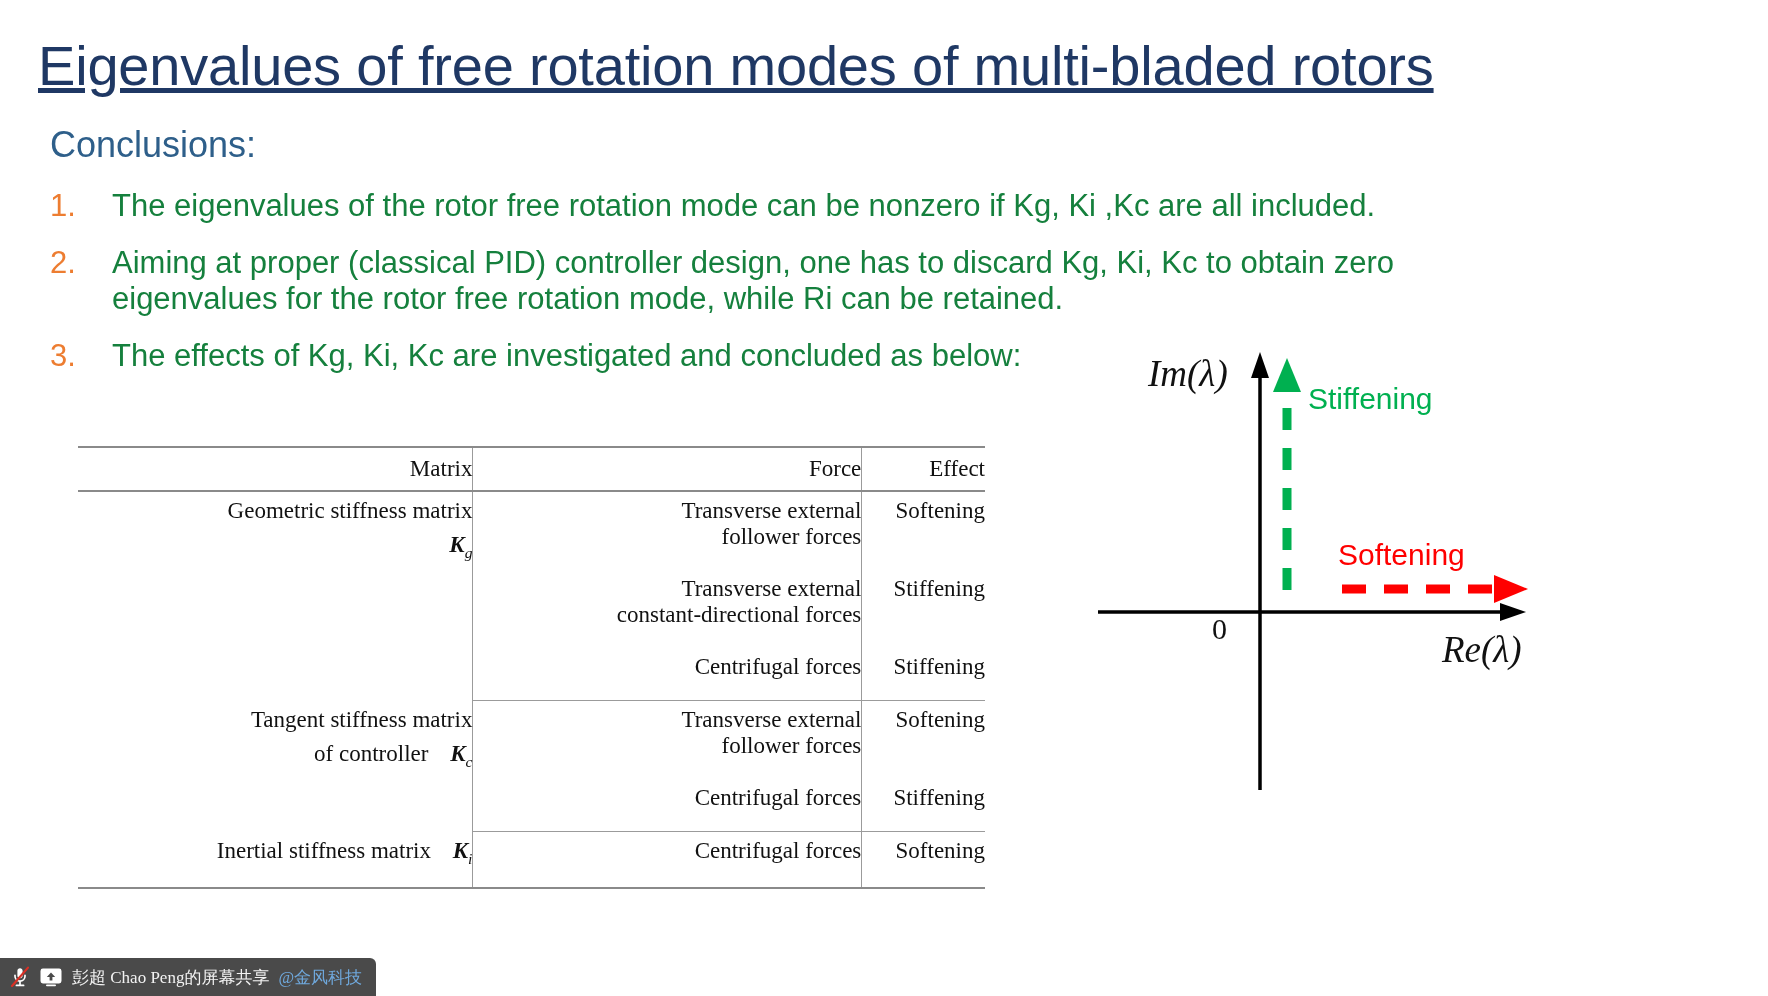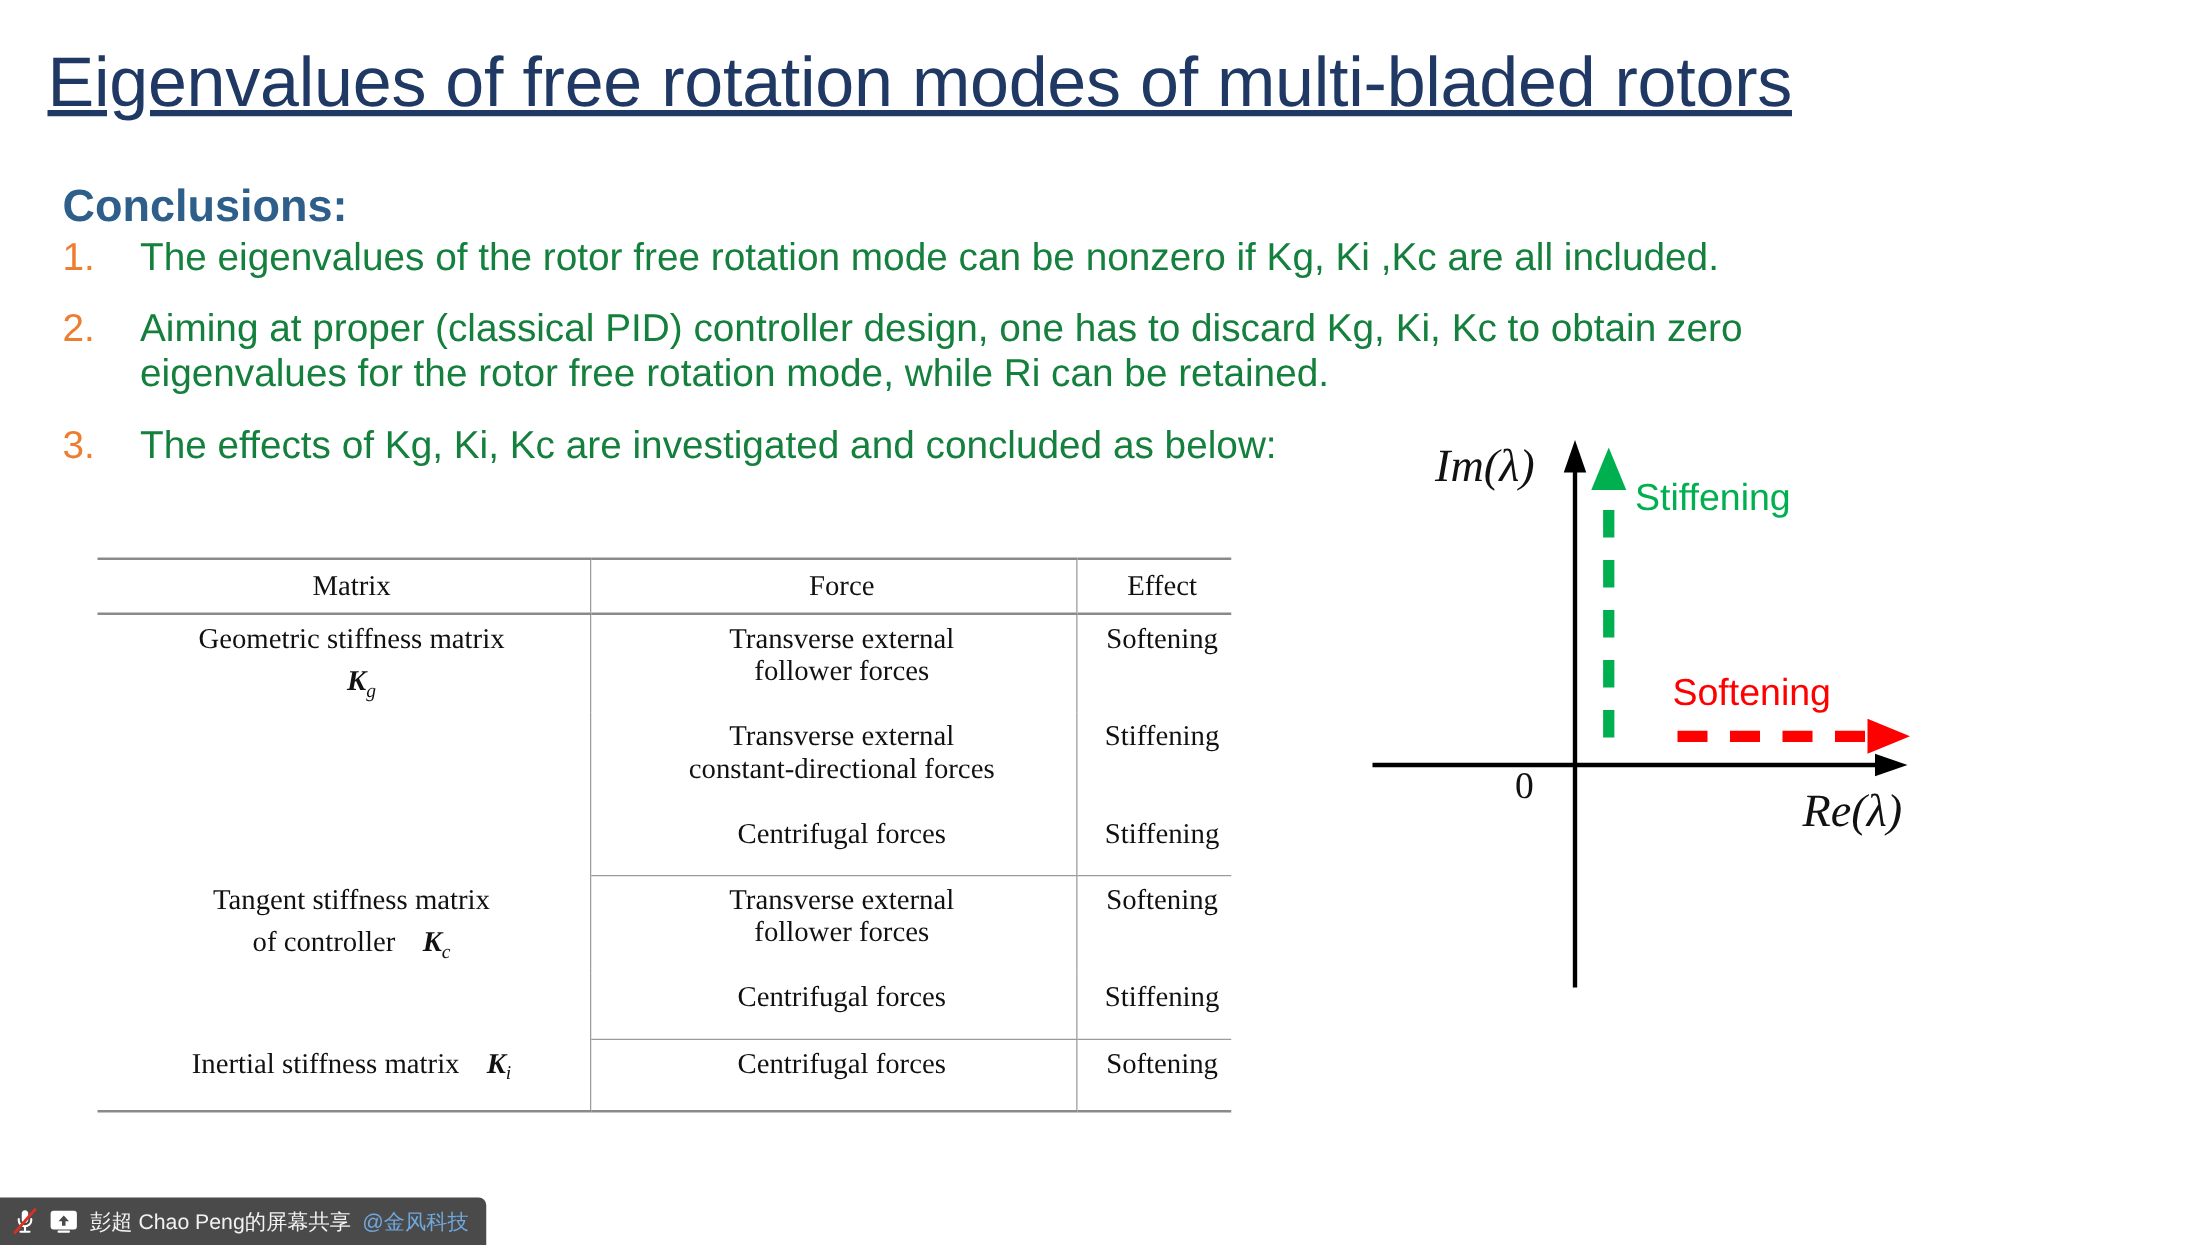--- a/index.html
+++ b/index.html
@@ -26,24 +26,23 @@
     color: #1F3864;
     letter-spacing: -0.2px;
     white-space: nowrap;
     text-decoration: underline;
   }
 
   
   #conclusions-heading {
     position: absolute;
     left: 50px;
-    top: 144px;
+    top: 124px;
     font-size: 36px;
     color: #2E5F8A;
-    font-weight: bold;
   }
 
   
   #bullet-list {
     position: absolute;
     left: 50px;
     top: 188px;
     width: 1400px;
   }
   .bullet-row {
@@ -68,21 +67,21 @@
     position: absolute;
     left: 78px;
     top: 446px;
     width: 907px;
     border-collapse: collapse;
     font-family: "Liberation Serif", serif;
     font-size: 23px;
     color: #111111;
   }
   #effects-table td, #effects-table th {
-    text-align: center;
+    text-align: right;
     vertical-align: top;
     padding: 6px 0 20px 12px;
     font-weight: normal;
   }
   #effects-table thead th {
     border-top: 2px solid #8a8a8a;
     border-bottom: 2px solid #8a8a8a;
     padding-top: 8px;
     padding-bottom: 8px;
   }
@@ -156,21 +155,21 @@
     bottom: 0;
     height: 38px;
     display: flex;
     align-items: center;
     gap: 9px;
     padding: 0 14px 0 10px;
     background: #4a4a4a;
     border-top-right-radius: 6px;
     color: #ffffff;
     font-size: 17px;
-    font-family: Liberation Sans, sans-serif;
+    font-family: Liberation Serif, serif;
   }
   #share-taskbar .tb-icon { display: flex; align-items: center; }
   #share-label { color: #f2f2f2; }
   #share-org { color: #6fa8dc; }
 </style>
 </head>
 <body>
 
 <div id="slide-title">Eigenvalues of free rotation modes of multi-bladed rotors</div>
 

